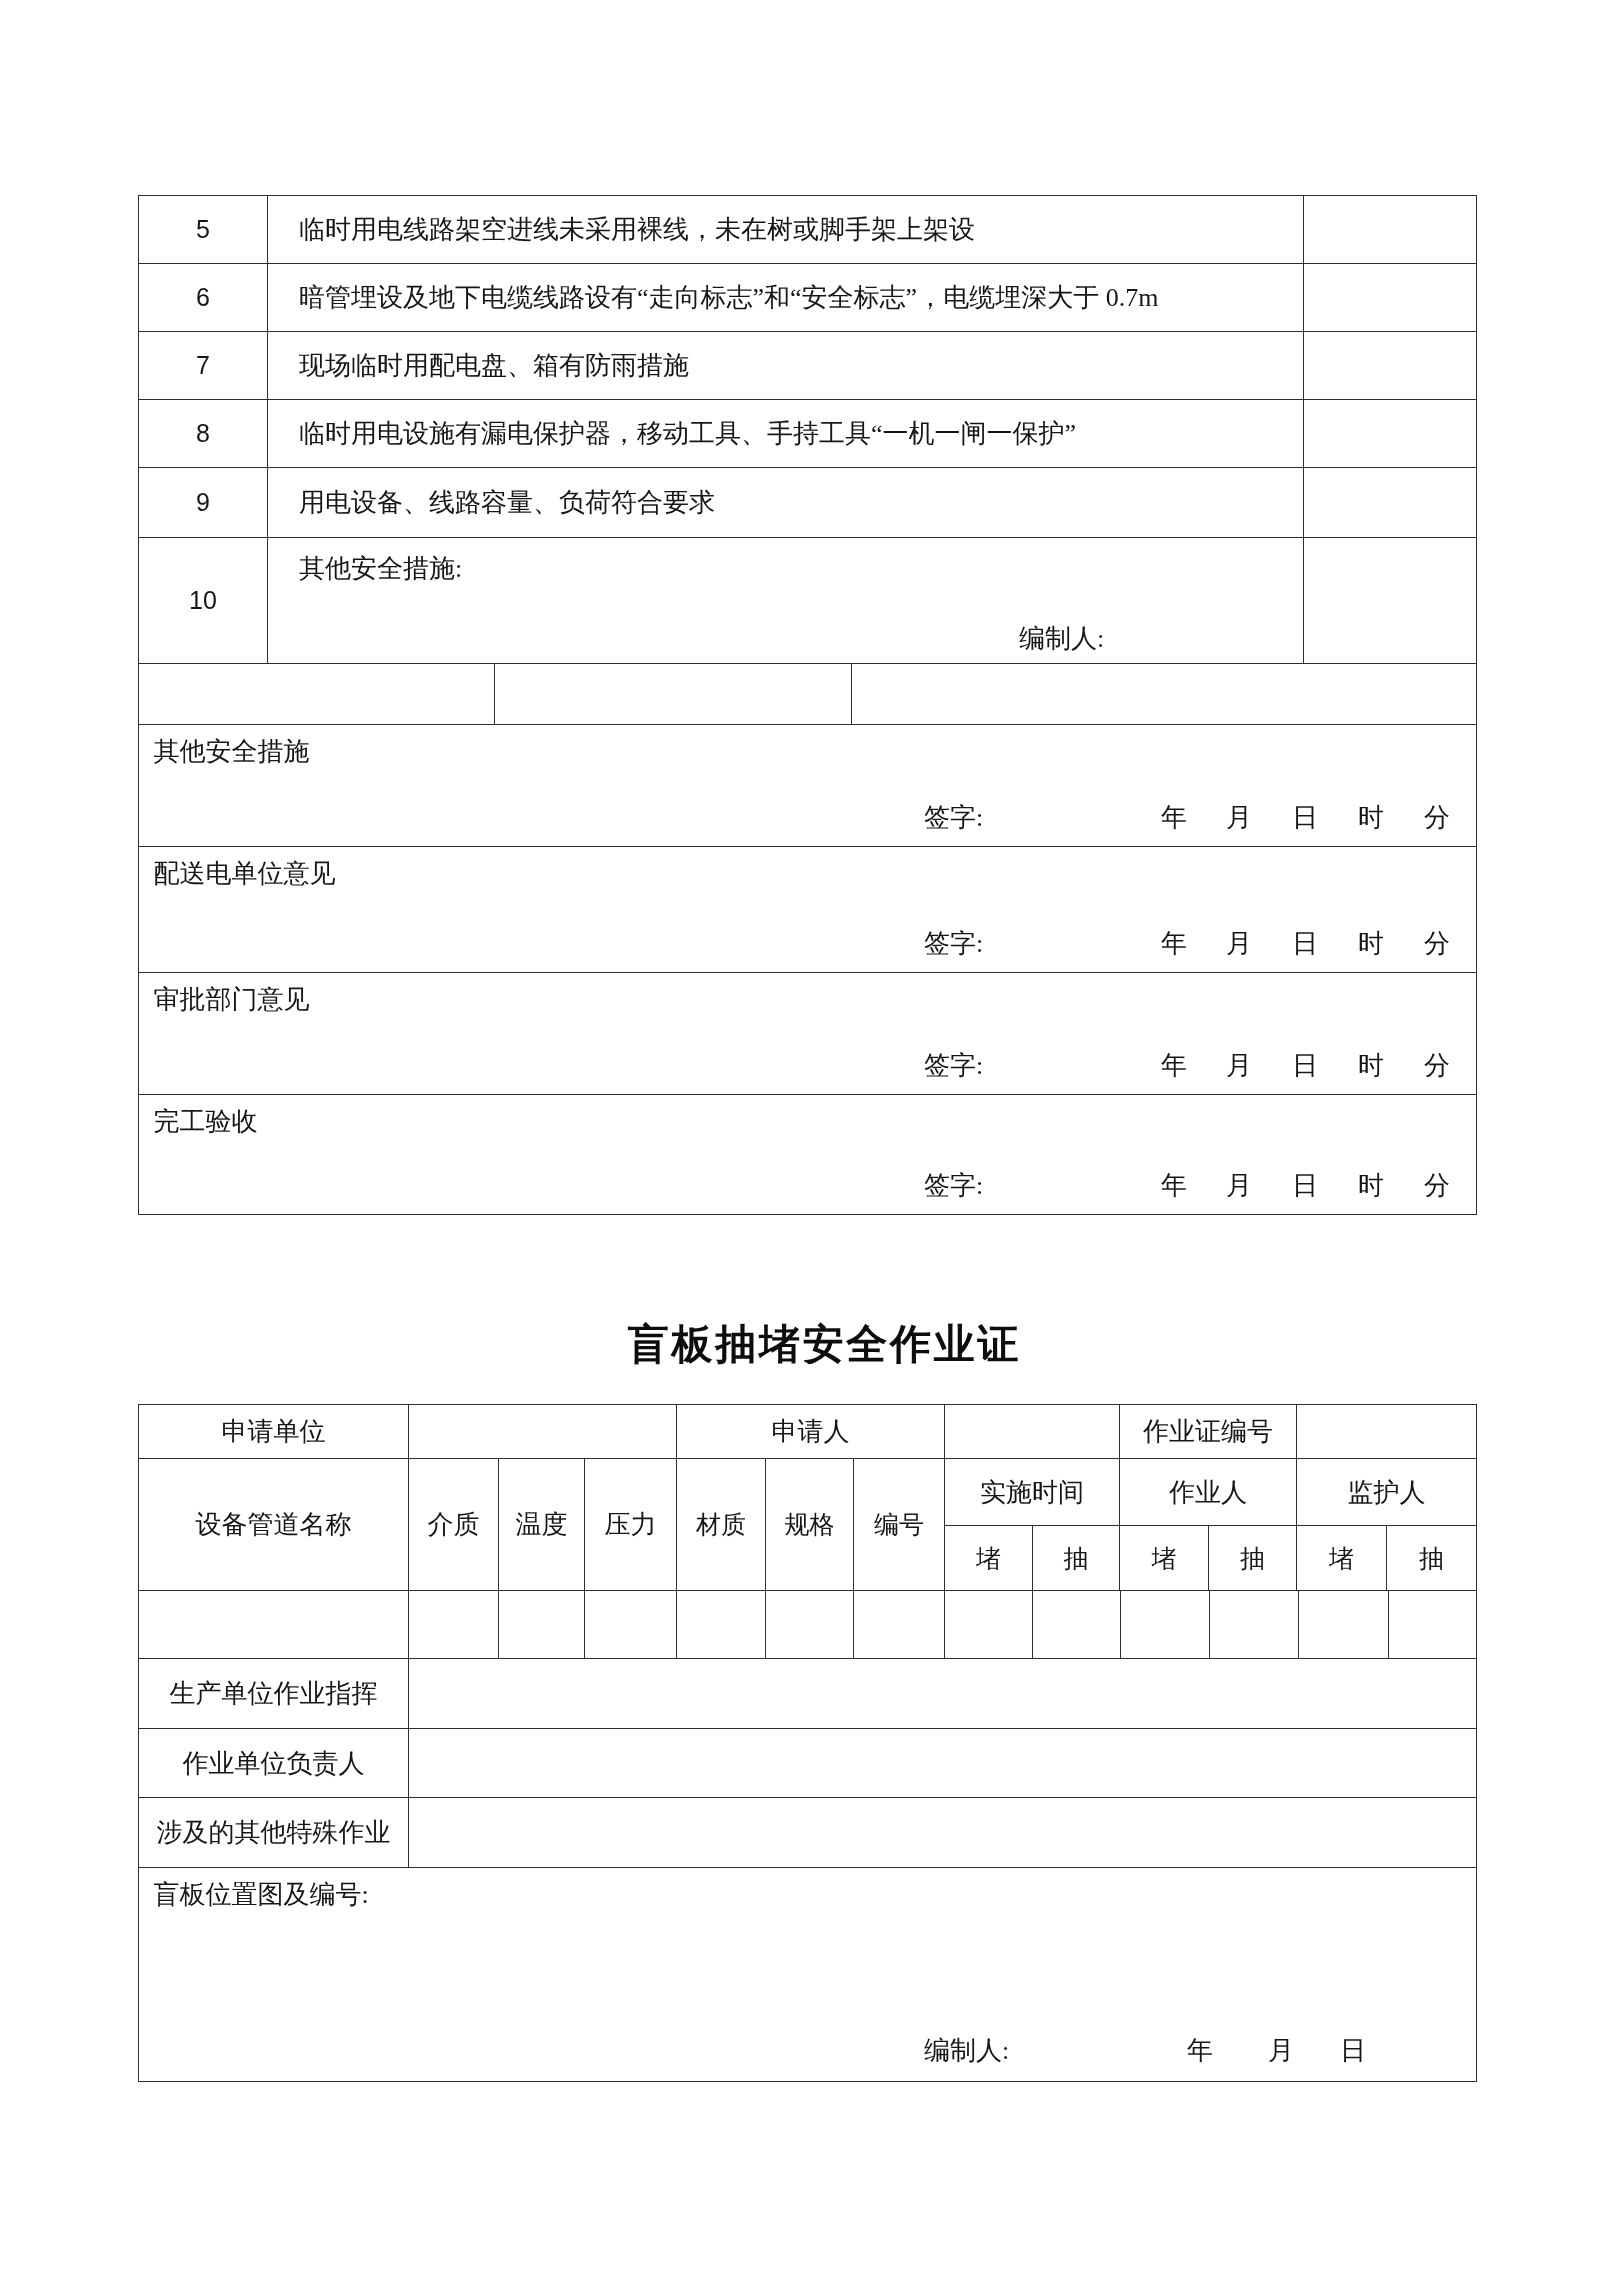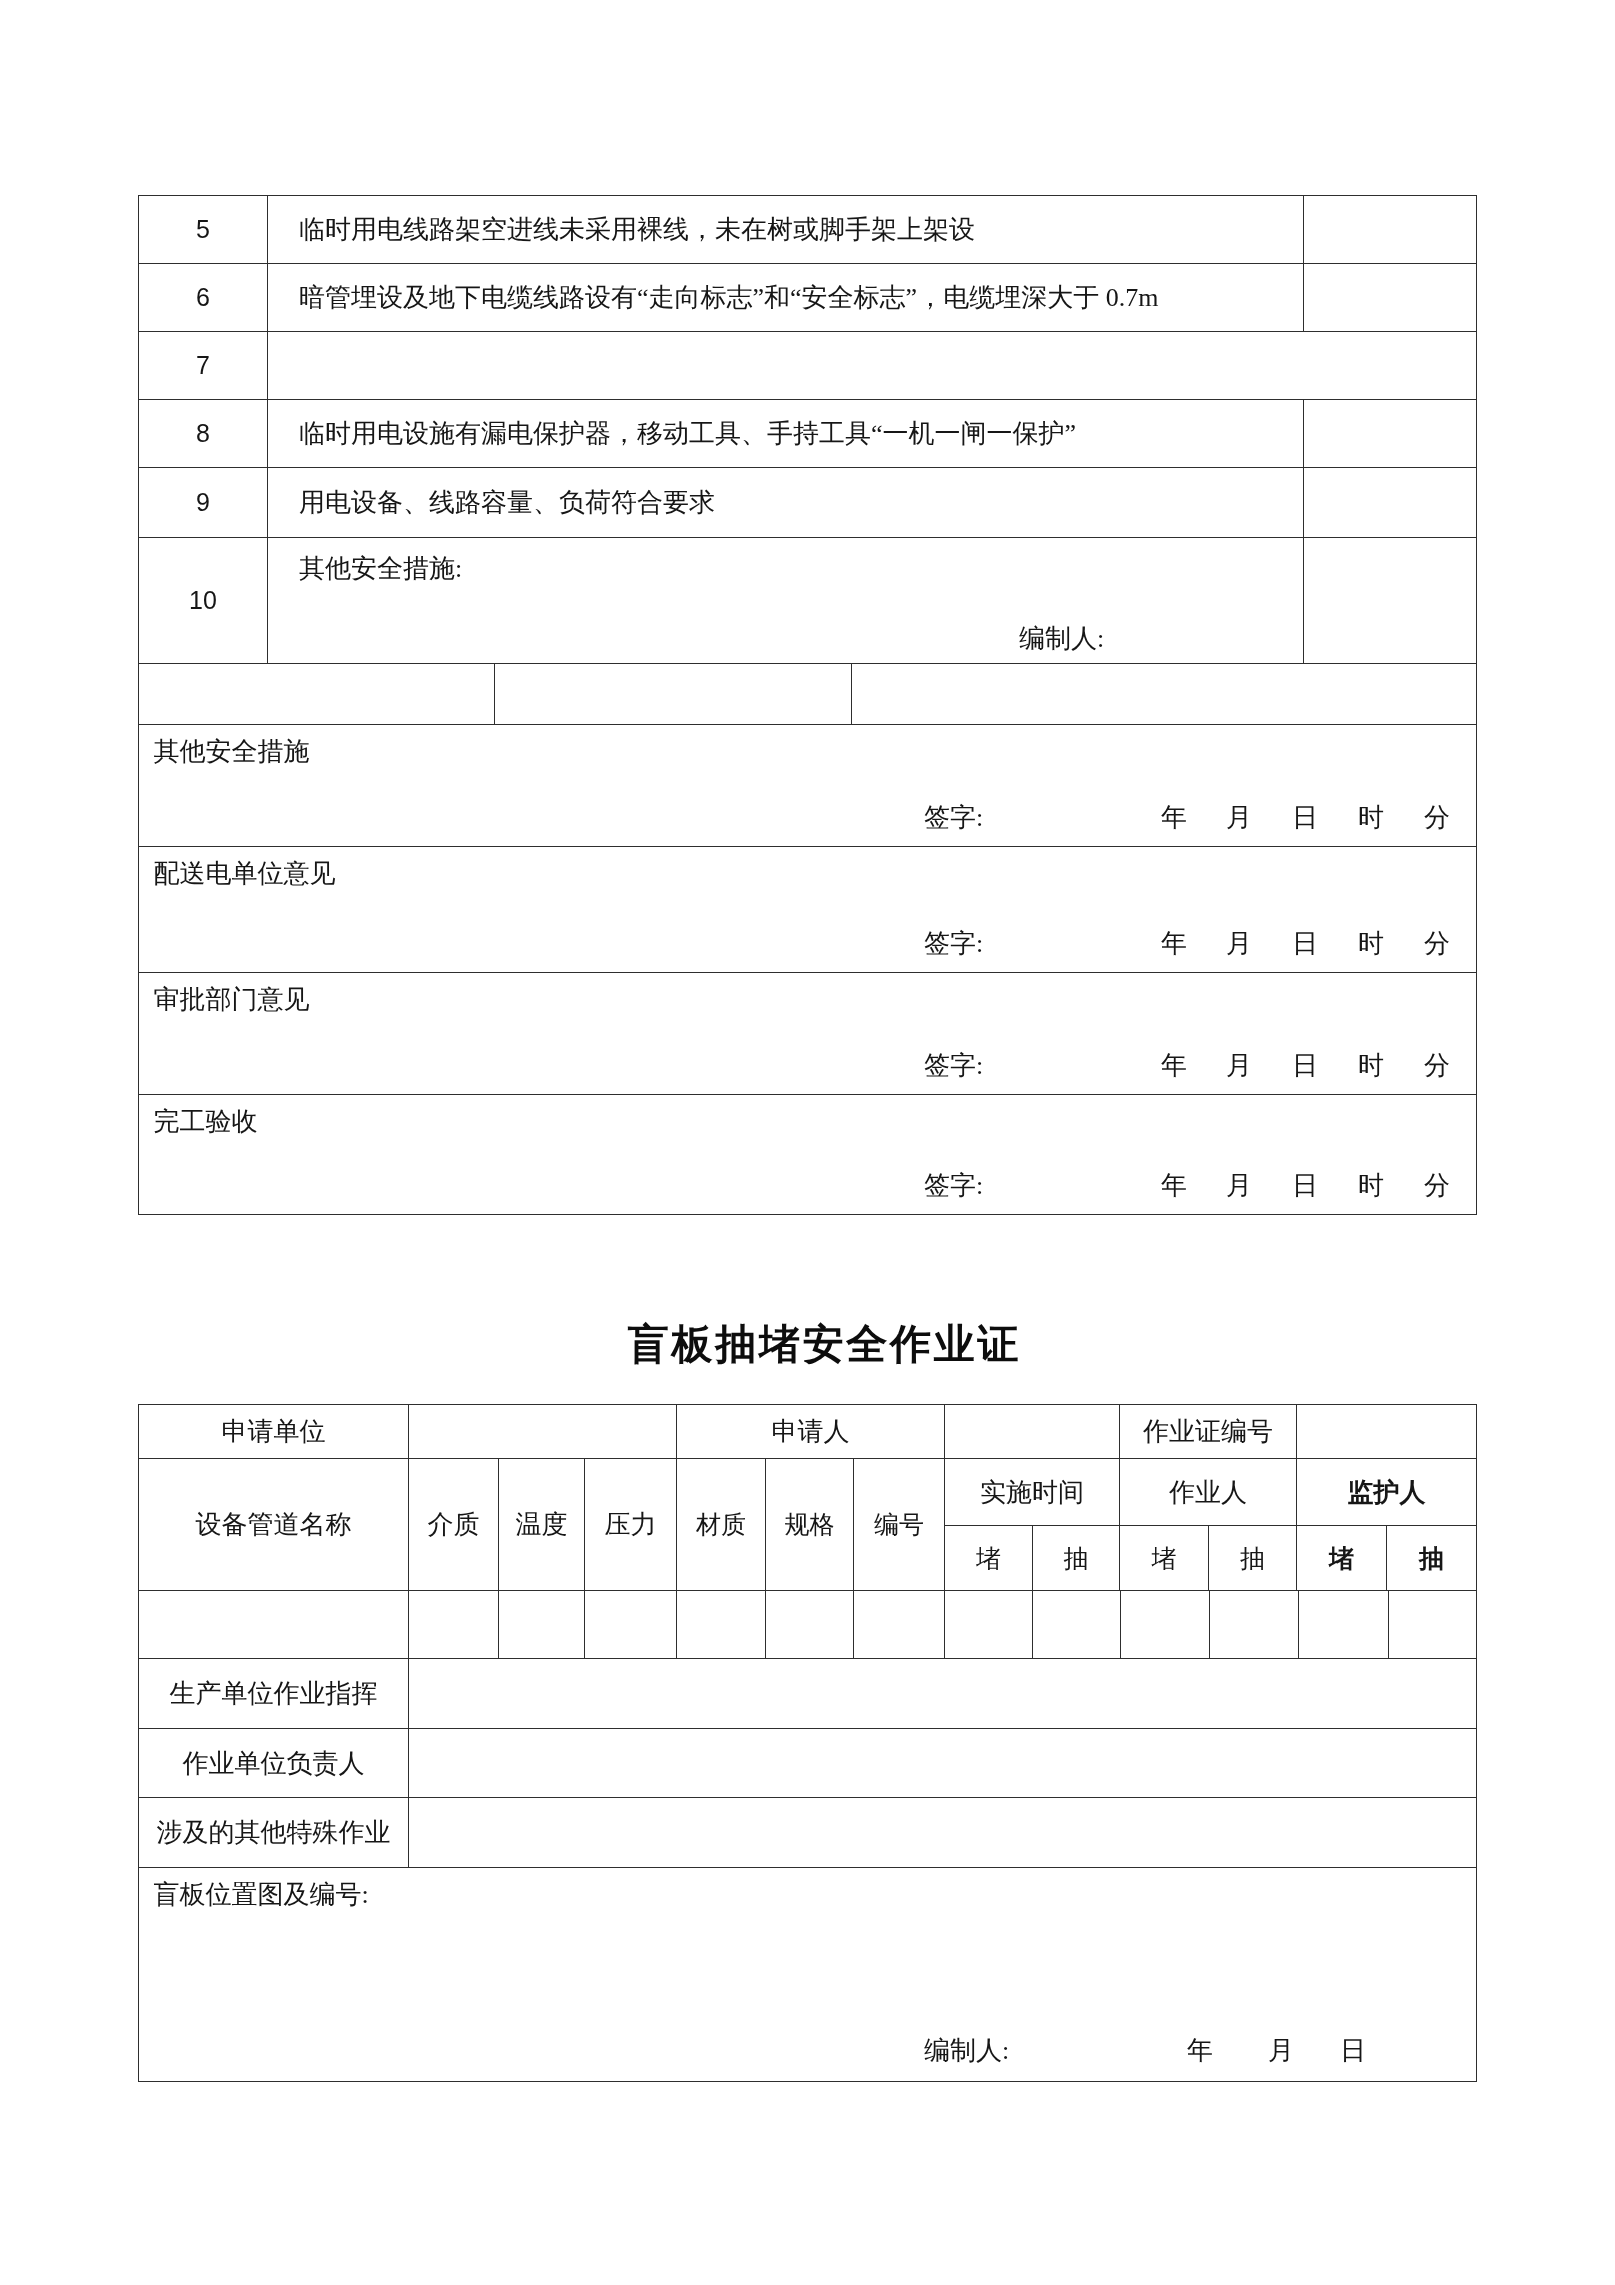--- a/index.html
+++ b/index.html
@@ -87,21 +87,21 @@
     letter-spacing:2.7px;
     color:#0d0d0d;
     padding-left:33px;
   }
   
   .grp{
     display:flex;
     flex-direction:column;
     border-right:1.8px solid var(--bc);
   }
-  .grp:last-child{border-right:none;font-weight:bold;}
+  .grp:last-child{border-right:none;}
   .grp-top{
     height:67px;
     border-bottom:1.8px solid var(--bc);
     display:flex;
     align-items:center;
     justify-content:center;
     font-size:26px;
   }
   .grp-bot{
     flex:1;
@@ -131,20 +131,21 @@
     </div>
 
     <div class="row" style="height:68px">
       <div class="c num" style="width:129px">6</div>
       <div class="c desc" style="width:1036px">暗管埋设及地下电缆线路设有“走向标志”和“安全标志”，电缆埋深大于 0.7m</div>
       <div class="c fill"></div>
     </div>
 
     <div class="row" style="height:68px">
       <div class="c num" style="width:129px">7</div>
+      <div class="c desc" style="width:1036px">现场临时用配电盘、箱有防雨措施</div>
       <div class="c fill"></div>
     </div>
 
     <div class="row" style="height:68px">
       <div class="c num" style="width:129px">8</div>
       <div class="c desc" style="width:1036px">临时用电设施有漏电保护器，移动工具、手持工具“一机一闸一保护”</div>
       <div class="c fill"></div>
     </div>
 
     <div class="row" style="height:70px">

